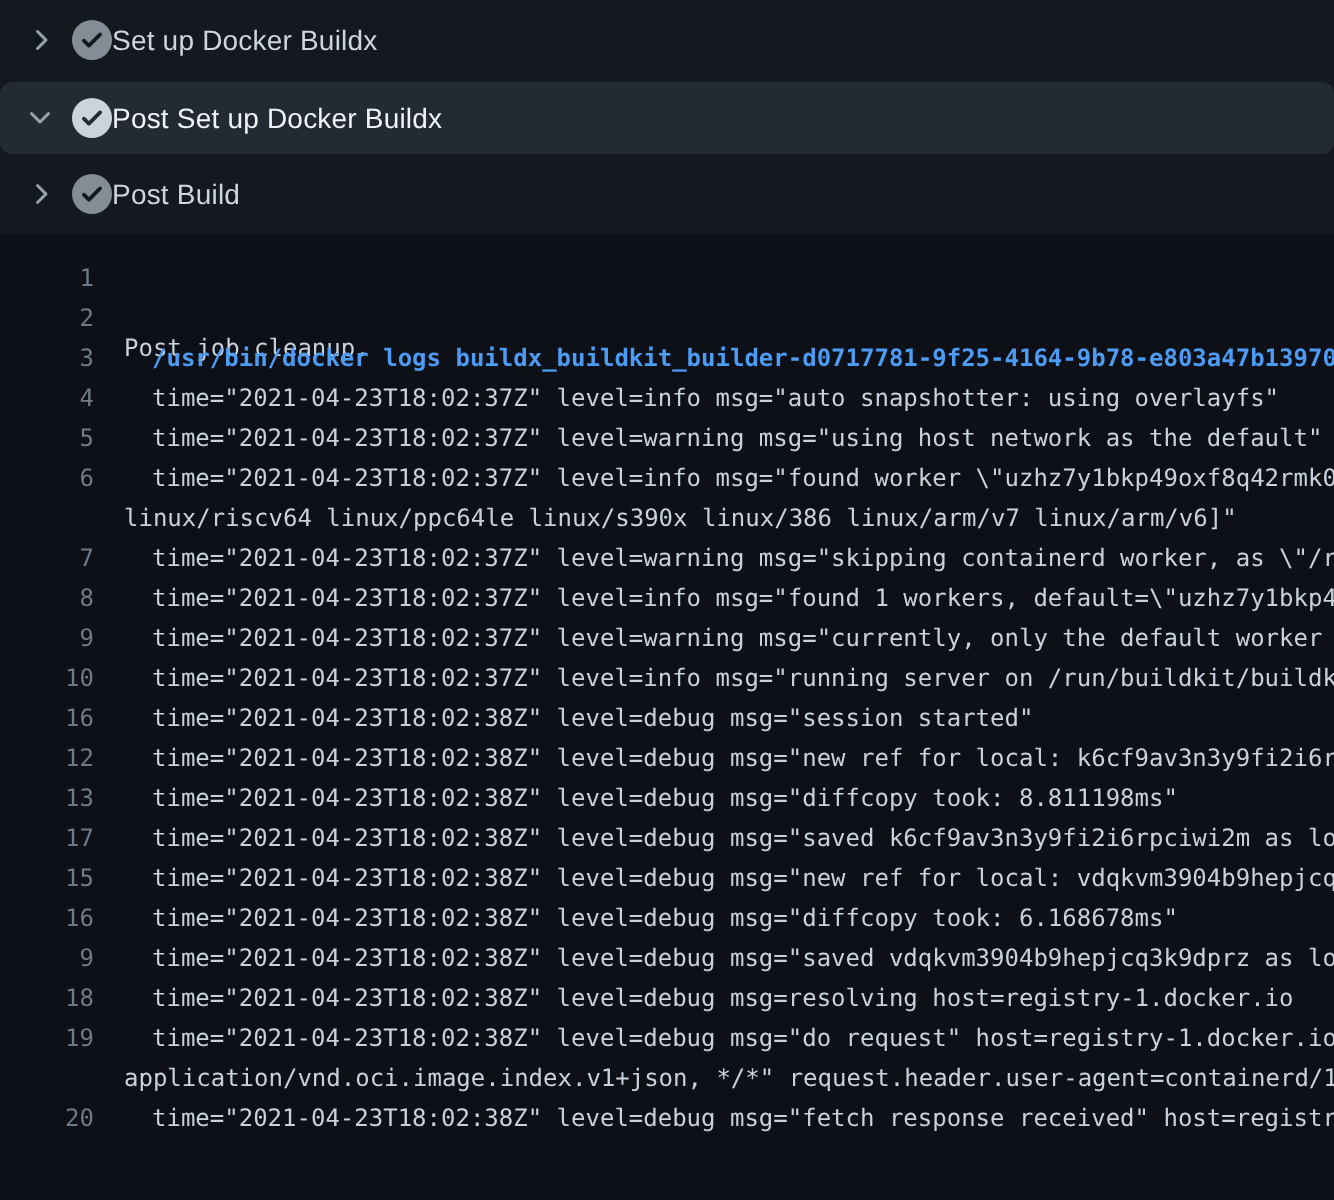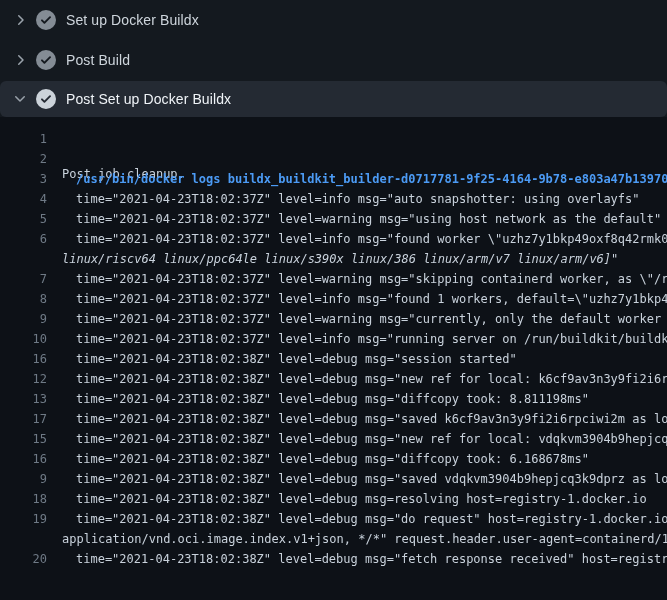--- a/index.html
+++ b/index.html
@@ -22,21 +22,21 @@
     background: var(--header-active-bg, #242a33);
     border-radius: 6px;
   }
   .chev { width: 16px; height: 16px; flex: none; color: var(--chevron, #9aa2ab); }
   .chev svg { display: block; }
   .check { width: 20px; height: 20px; flex: none; margin-left: 8px; }
   .check svg { display: block; }
   .step .check { color: var(--check, #848c95); }
   .step.expanded .check { color: var(--check-active, #ccd3da); }
   .step-label {
-    margin-left: 10px; font-size: 14px;
+    font-size: 14px;
     color: var(--step-label, #ced5dc); letter-spacing: .1px;
   }
   .step.expanded .step-label { color: var(--step-label-active, #f0f4f8); }
 
   
   .log {
     background: var(--log-bg, #0d1117);
     padding-top: 12px;
     font-family: "DejaVu Sans Mono", "Liberation Mono", monospace;
     font-size: 12px;
@@ -66,55 +66,55 @@
             <path d="M6.22 3.22a.75.75 0 0 1 1.06 0l4.25 4.25a.75.75 0 0 1 0 1.06l-4.25 4.25a.75.75 0 0 1-1.06-1.06L9.94 8 6.22 4.28a.75.75 0 0 1 0-1.06Z"></path>
           </svg>
         </span>
         <span class="check">
           <svg width="20" height="20" viewBox="0 0 16 16" fill="currentColor">
             <path d="M8 16A8 8 0 1 1 8 0a8 8 0 0 1 0 16Zm3.78-9.72a.751.751 0 0 0-.018-1.042.751.751 0 0 0-1.042-.018L6.75 9.19 5.28 7.72a.751.751 0 0 0-1.042.018.751.751 0 0 0-.018 1.042l2 2a.75.75 0 0 0 1.06 0Z"></path>
           </svg>
         </span>
         <span class="step-label">Set up Docker Buildx</span>
       </div>
+      <div class="step expanded">
+        <span class="chev">
+          <svg width="16" height="16" viewBox="0 0 16 16" fill="currentColor">
+            <path d="M12.78 5.22a.75.75 0 0 1 0 1.06l-4.25 4.25a.75.75 0 0 1-1.06 0L3.22 6.28a.751.751 0 0 1 .018-1.042.751.751 0 0 1 1.042-.018L8 8.94l3.72-3.72a.75.75 0 0 1 1.06 0Z"></path>
+          </svg>
+        </span>
+        <span class="check">
+          <svg width="20" height="20" viewBox="0 0 16 16" fill="currentColor">
+            <path d="M8 16A8 8 0 1 1 8 0a8 8 0 0 1 0 16Zm3.78-9.72a.751.751 0 0 0-.018-1.042.751.751 0 0 0-1.042-.018L6.75 9.19 5.28 7.72a.751.751 0 0 0-1.042.018.751.751 0 0 0-.018 1.042l2 2a.75.75 0 0 0 1.06 0Z"></path>
+          </svg>
+        </span>
+        <span class="step-label">Post Set up Docker Buildx</span>
+      </div>
       <div class="step">
         <span class="chev">
           <svg width="16" height="16" viewBox="0 0 16 16" fill="currentColor">
             <path d="M6.22 3.22a.75.75 0 0 1 1.06 0l4.25 4.25a.75.75 0 0 1 0 1.06l-4.25 4.25a.75.75 0 0 1-1.06-1.06L9.94 8 6.22 4.28a.75.75 0 0 1 0-1.06Z"></path>
           </svg>
         </span>
         <span class="check">
           <svg width="20" height="20" viewBox="0 0 16 16" fill="currentColor">
             <path d="M8 16A8 8 0 1 1 8 0a8 8 0 0 1 0 16Zm3.78-9.72a.751.751 0 0 0-.018-1.042.751.751 0 0 0-1.042-.018L6.75 9.19 5.28 7.72a.751.751 0 0 0-1.042.018.751.751 0 0 0-.018 1.042l2 2a.75.75 0 0 0 1.06 0Z"></path>
           </svg>
         </span>
         <span class="step-label">Post Build</span>
       </div>
-      <div class="step expanded">
-        <span class="chev">
-          <svg width="16" height="16" viewBox="0 0 16 16" fill="currentColor">
-            <path d="M12.78 5.22a.75.75 0 0 1 0 1.06l-4.25 4.25a.75.75 0 0 1-1.06 0L3.22 6.28a.751.751 0 0 1 .018-1.042.751.751 0 0 1 1.042-.018L8 8.94l3.72-3.72a.75.75 0 0 1 1.06 0Z"></path>
-          </svg>
-        </span>
-        <span class="check">
-          <svg width="20" height="20" viewBox="0 0 16 16" fill="currentColor">
-            <path d="M8 16A8 8 0 1 1 8 0a8 8 0 0 1 0 16Zm3.78-9.72a.751.751 0 0 0-.018-1.042.751.751 0 0 0-1.042-.018L6.75 9.19 5.28 7.72a.751.751 0 0 0-1.042.018.751.751 0 0 0-.018 1.042l2 2a.75.75 0 0 0 1.06 0Z"></path>
-          </svg>
-        </span>
-        <span class="step-label">Post Set up Docker Buildx</span>
-      </div>
     </div>
   <div class="log" id="log">
       <div class="log-row"><span class="num">1</span><span class="txt" style="padding-left: 15px; margin-top: 35px;">Post job cleanup.</span></div>
       <div class="log-row"><span class="num">2</span></div>
       <div class="log-row"><span class="num">3</span><span class="txt command" style="padding-left: 29px;">/usr/bin/docker logs buildx_buildkit_builder-d0717781-9f25-4164-9b78-e803a47b13970</span></div>
       <div class="log-row"><span class="num">4</span><span class="txt" style="padding-left: 29px;">time="2021-04-23T18:02:37Z" level=info msg="auto snapshotter: using overlayfs"</span></div>
       <div class="log-row"><span class="num">5</span><span class="txt" style="padding-left: 29px;">time="2021-04-23T18:02:37Z" level=warning msg="using host network as the default"</span></div>
       <div class="log-row"><span class="num">6</span><span class="txt" style="padding-left: 29px;">time="2021-04-23T18:02:37Z" level=info msg="found worker \"uzhz7y1bkp49oxf8q42rmk0xj</span></div>
-      <div class="log-row"><span class="num"></span><span class="txt" style="padding-left: 15px; font-style: italic;">linux/riscv64 linux/ppc64le linux/s390x linux/386 linux/arm/v7 linux/arm/v6]"</span></div>
+      <div class="log-row"><span class="num"></span><span class="txt" style="padding-left: 15px;">linux/riscv64 linux/ppc64le linux/s390x linux/386 linux/arm/v7 linux/arm/v6]"</span></div>
       <div class="log-row"><span class="num">7</span><span class="txt" style="padding-left: 29px;">time="2021-04-23T18:02:37Z" level=warning msg="skipping containerd worker, as \"/run</span></div>
       <div class="log-row"><span class="num">8</span><span class="txt" style="padding-left: 29px;">time="2021-04-23T18:02:37Z" level=info msg="found 1 workers, default=\"uzhz7y1bkp49o</span></div>
       <div class="log-row"><span class="num">9</span><span class="txt" style="padding-left: 29px;">time="2021-04-23T18:02:37Z" level=warning msg="currently, only the default worker ca</span></div>
       <div class="log-row"><span class="num">10</span><span class="txt" style="padding-left: 29px;">time="2021-04-23T18:02:37Z" level=info msg="running server on /run/buildkit/buildkit</span></div>
       <div class="log-row"><span class="num">16</span><span class="txt" style="padding-left: 29px;">time="2021-04-23T18:02:38Z" level=debug msg="session started"</span></div>
       <div class="log-row"><span class="num">12</span><span class="txt" style="padding-left: 29px;">time="2021-04-23T18:02:38Z" level=debug msg="new ref for local: k6cf9av3n3y9fi2i6rpc</span></div>
       <div class="log-row"><span class="num">13</span><span class="txt" style="padding-left: 29px;">time="2021-04-23T18:02:38Z" level=debug msg="diffcopy took: 8.811198ms"</span></div>
       <div class="log-row"><span class="num">17</span><span class="txt" style="padding-left: 29px;">time="2021-04-23T18:02:38Z" level=debug msg="saved k6cf9av3n3y9fi2i6rpciwi2m as loca</span></div>
       <div class="log-row"><span class="num">15</span><span class="txt" style="padding-left: 29px;">time="2021-04-23T18:02:38Z" level=debug msg="new ref for local: vdqkvm3904b9hepjcq3k</span></div>
       <div class="log-row"><span class="num">16</span><span class="txt" style="padding-left: 29px;">time="2021-04-23T18:02:38Z" level=debug msg="diffcopy took: 6.168678ms"</span></div>

